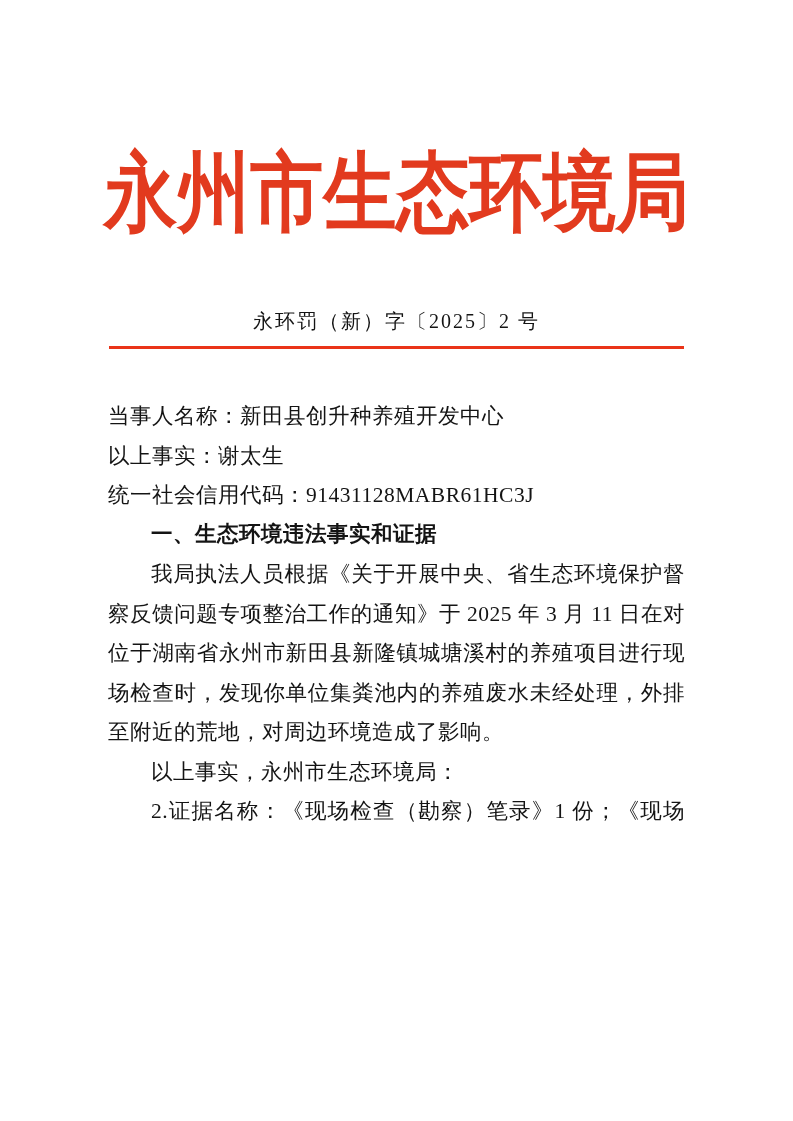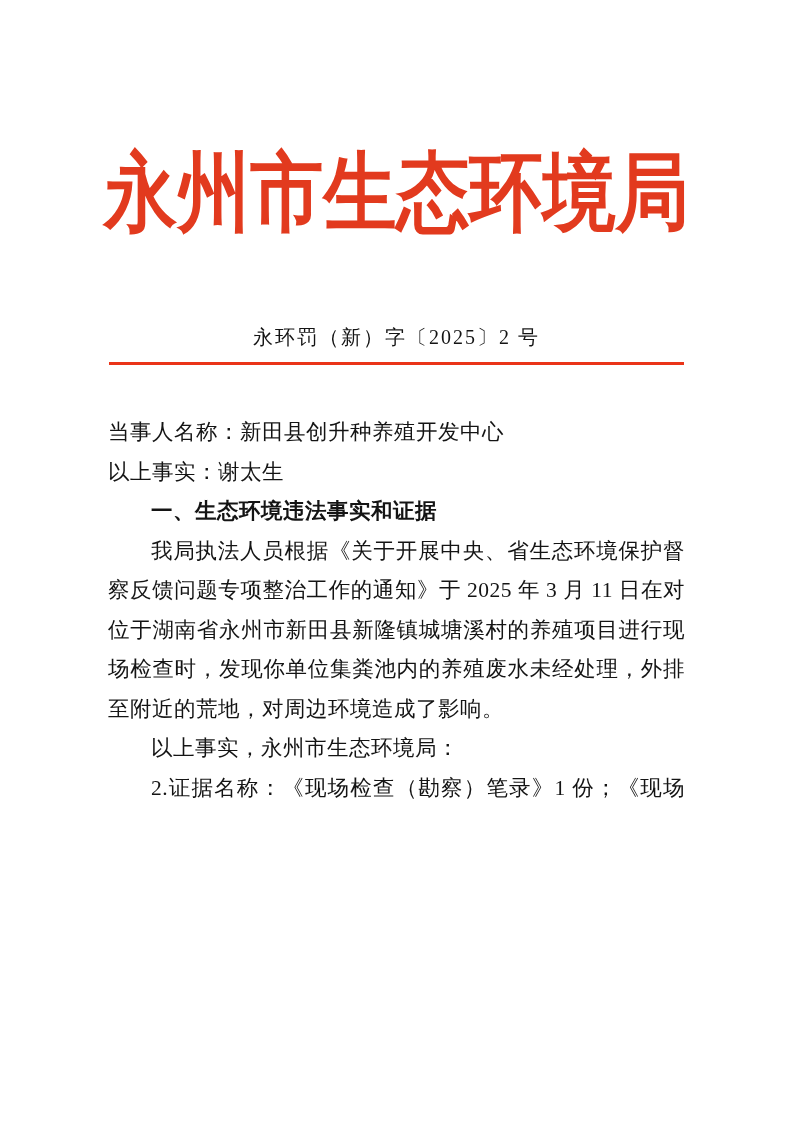--- a/index.html
+++ b/index.html
@@ -26,21 +26,21 @@
     color: var(--header-red);
     font-size: 86px;
     font-weight: bold;
     line-height: 1.2;
     white-space: nowrap;
     transform: scaleX(0.85);
     transform-origin: 50% 50%;
     font-family: "Liberation Serif", "DejaVu Serif", serif;
   }
   .docnum {
-    margin-top: 80px;
+    margin-top: 64px;
     text-align: center;
     font-size: 20px;
     letter-spacing: 2px;
     line-height: 24px;
     color: var(--text-black);
   }
   .rule {
     width: 575px;
     height: 3px;
     margin: 13px auto 0 auto;
@@ -64,21 +64,21 @@
     letter-spacing: 0.5px;
     text-align: justify;
     color: var(--text-black);
   }
   .info { margin: 0; }
   .sec {
     margin: 0;
     font-size: 21.5px;
     font-weight: bold;
     text-indent: 2em;
-    font-family: Liberation Sans, sans-serif;
+    font-family: Liberation Mono, monospace;
     letter-spacing: 0.5px;
   }
   .para {
     margin: 0;
     text-indent: 2em;
   }
   .fill-last {
     text-align-last: justify;
   }
 </style>
@@ -93,20 +93,21 @@
 
   <div class="rule"></div>
 
 
   <div class="body">
 
     <p class="info">当事人名称：新田县创升种养殖开发中心</p>
 
     <p class="info">以上事实：谢太生</p>
 
+    <p class="info">统一社会信用代码：91431128MABR61HC3J</p>
 
 
     <h2 class="sec">一、生态环境违法事实和证据</h2>
 
     <p class="para">我局执法人员根据《关于开展中央、省生态环境保护督察反馈问题专项整治工作的通知》于 2025 年 3 月 11 日在对位于湖南省永州市新田县新隆镇城塘溪村的养殖项目进行现场检查时，发现你单位集粪池内的养殖废水未经处理，外排至附近的荒地，对周边环境造成了影响。</p>
 
     <p class="para">以上事实，永州市生态环境局：</p>
 
 
     <p class="para fill-last">2.证据名称：《现场检查（勘察）笔录》1 份；《现场</p>

